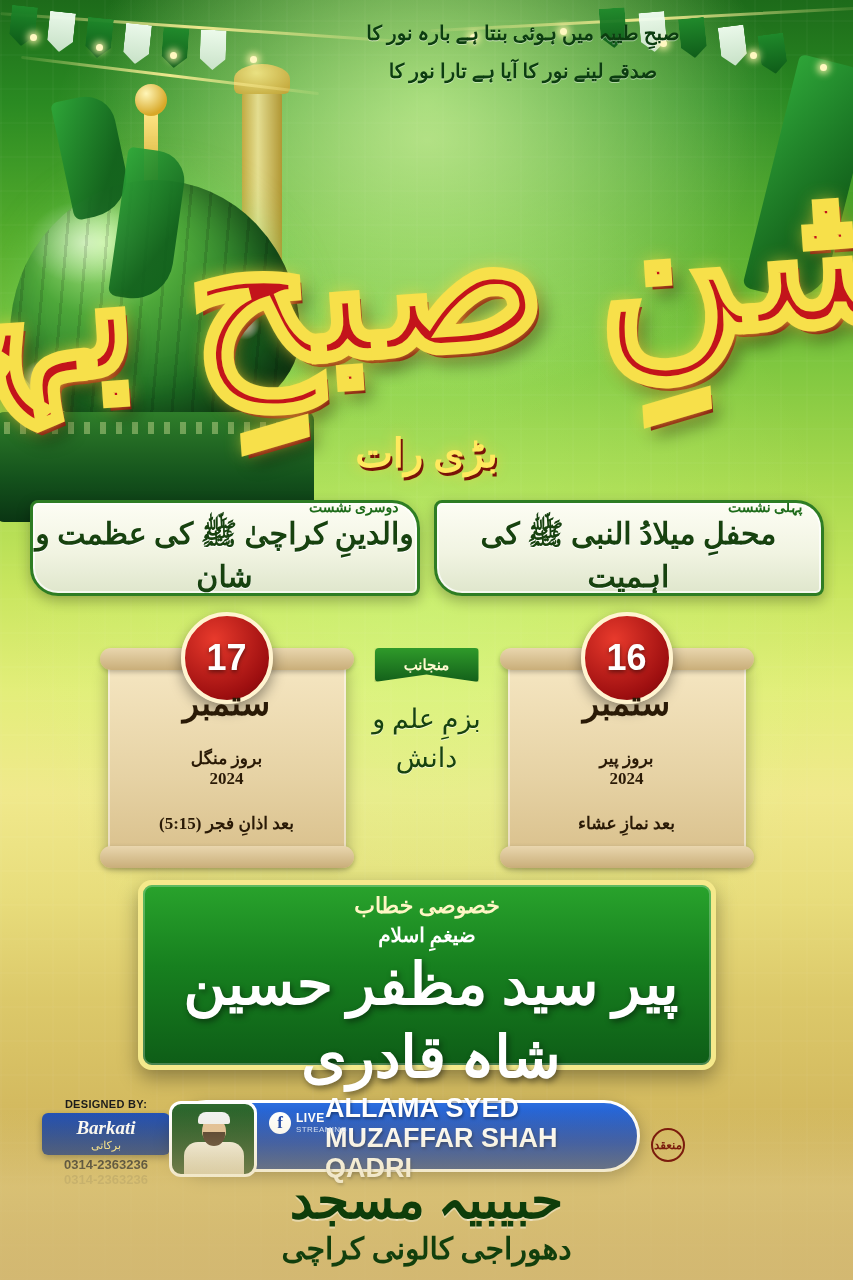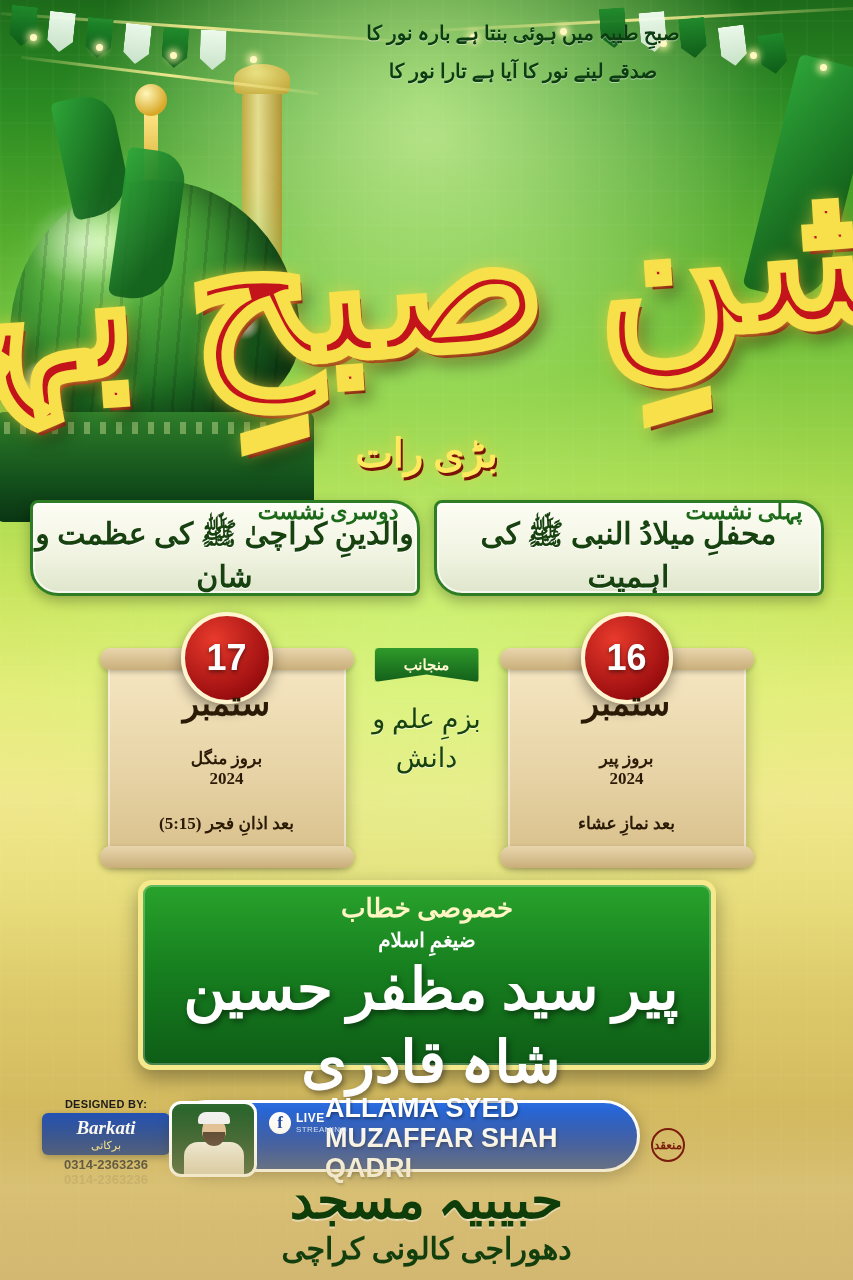--- a/index.html
+++ b/index.html
@@ -186,21 +186,21 @@
     border: 3px solid #2e7d24;
     border-radius: 8px 28px 8px 28px;
     box-shadow: 0 5px 14px rgba(0,0,0,.28), inset 0 0 0 2px rgba(255,255,255,.7);
     display: flex; align-items: center; justify-content: center;
     overflow: hidden;
   }
   .session .tag {
     position: absolute; top: -4px; right: 18px;
     direction: rtl;
     font-family: "Liberation Serif", serif;
-    font-size: 22px; font-weight: bold; color: #1d6b1a;
+    font-size: 14px; font-weight: bold; color: #1d6b1a;
   }
   .session .txt {
     direction: rtl;
     font-family: "Liberation Serif", serif;
     font-size: 30px; font-weight: bold;
     color: #17420f;
     text-shadow: 0 1px 0 #fff;
     padding-top: 14px;
     text-align: center;
   }
@@ -275,21 +275,21 @@
     position: absolute; left: 138px; top: 880px; width: 578px; height: 190px;
     background: linear-gradient(180deg,#29a32c 0%,#17801f 45%,#0e5d17 100%);
     border: 5px solid #f5e98b;
     border-radius: 14px;
     box-shadow: 0 8px 20px rgba(0,0,0,.35), inset 0 0 0 2px rgba(255,255,255,.25);
     direction: rtl; text-align: center;
     padding-top: 8px;
   }
   .sp-label {
     font-family: "Liberation Serif", serif;
-    font-size: 26px; font-weight: bold; color: #fff6c4;
+    font-size: 22px; font-weight: bold; color: #fff6c4;
   }
   .sp-sub {
     font-family: "Liberation Serif", serif;
     font-size: 20px; font-weight: bold; color: #ffffff;
     margin-top: 4px;
   }
   .sp-name {
     font-family: "Liberation Serif", serif;
     font-size: 58px; font-weight: bold; color: #ffffff;
     line-height: 1.25; margin-top: 2px;

